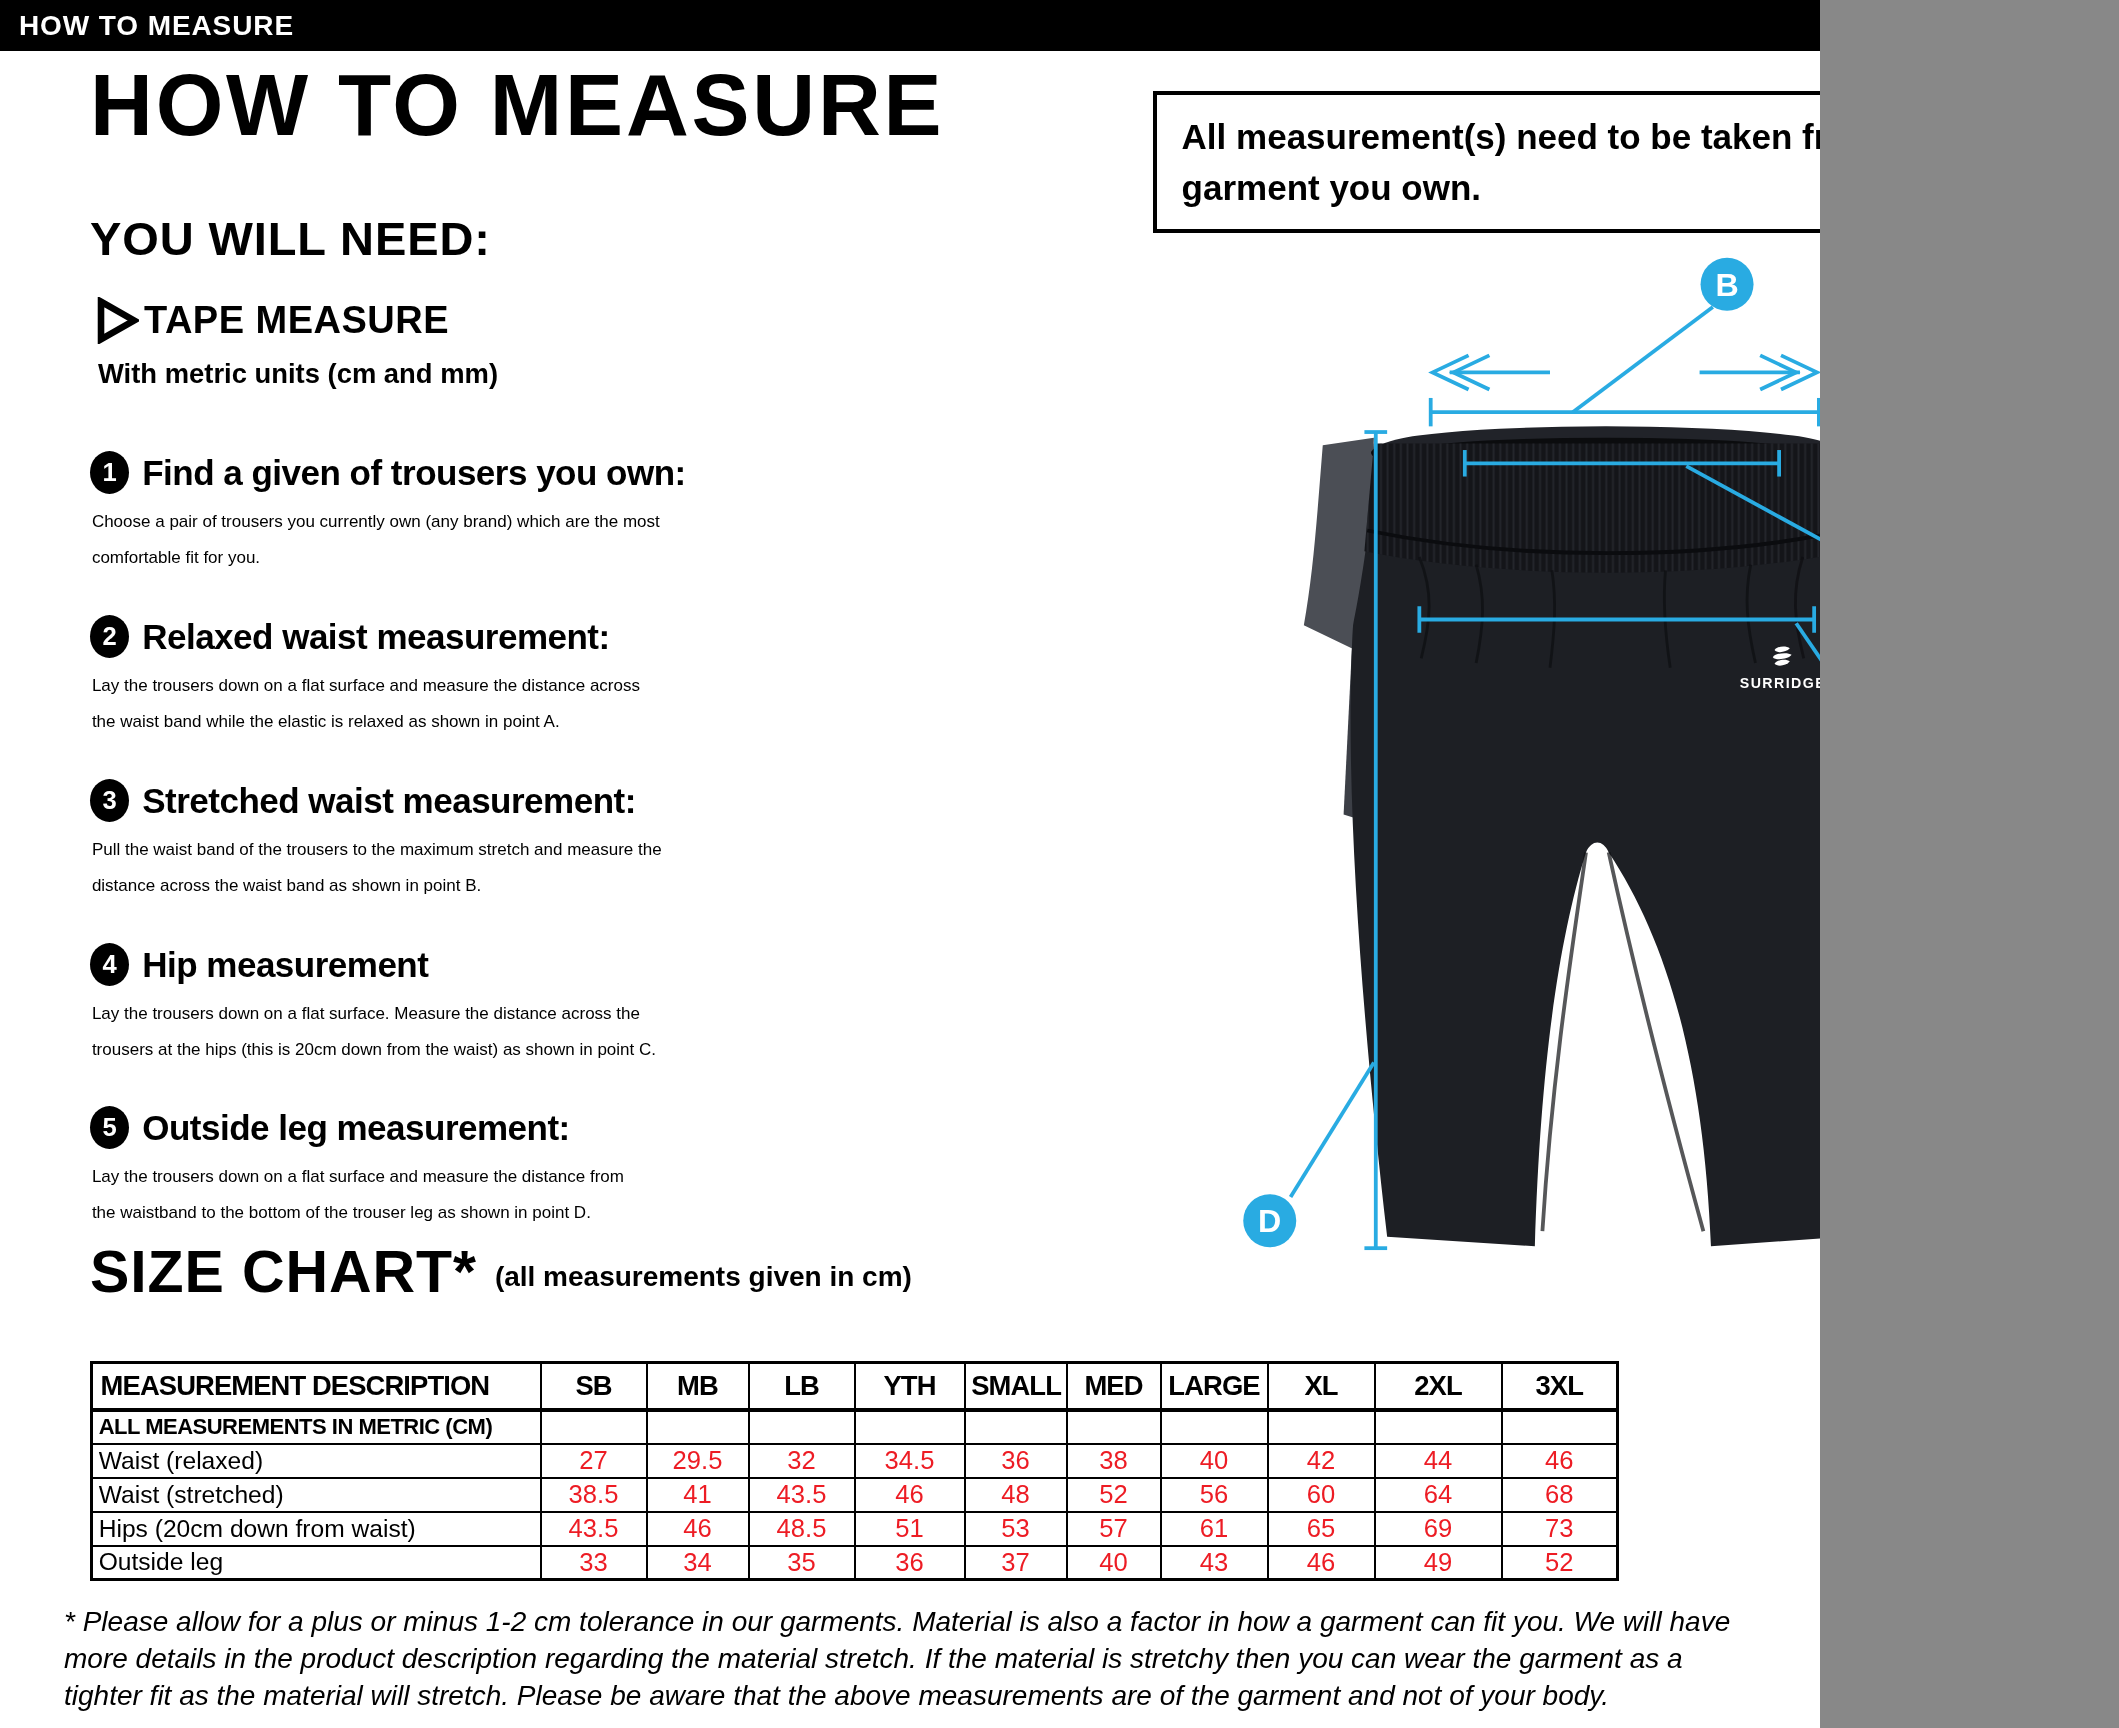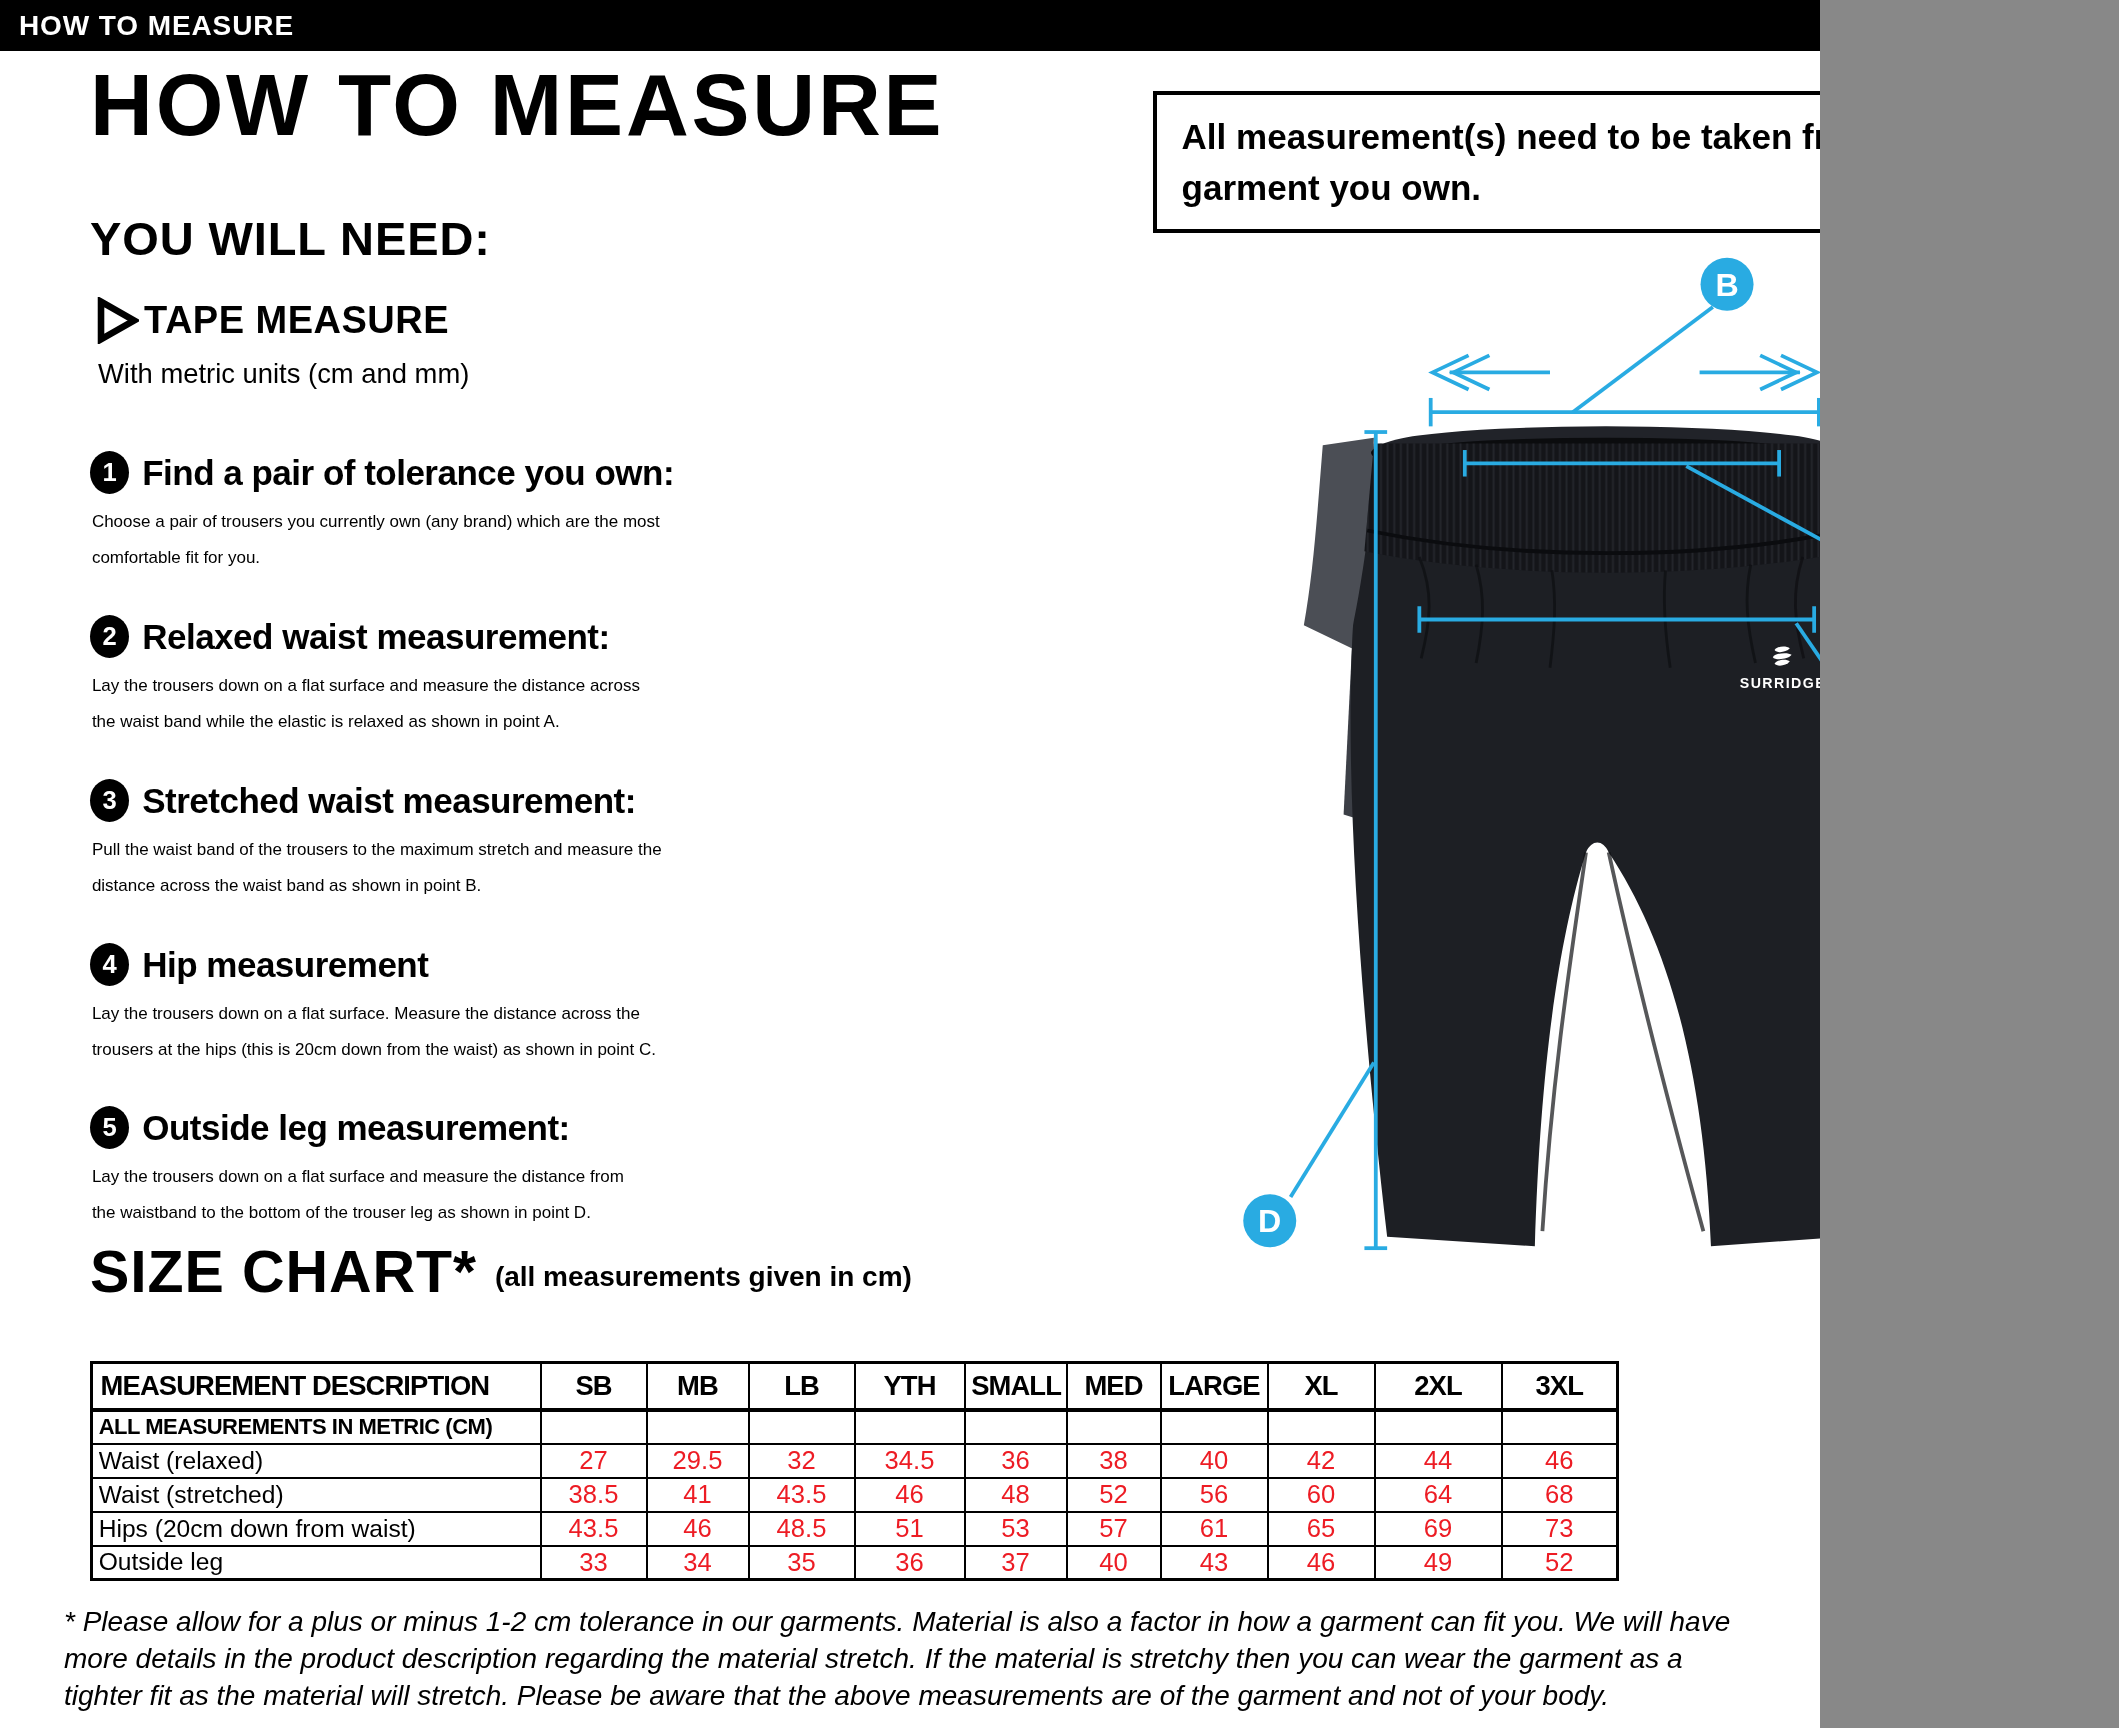--- a/index.html
+++ b/index.html
@@ -18,21 +18,21 @@
   .h2{position:absolute;left:90px;top:193px;font-size:47px;font-weight:bold;letter-spacing:0.9px;margin-top:18px;}
 
   
   .callout{position:absolute;left:1153px;top:91px;width:901px;height:142px;
         border:4.7px solid #000;box-sizing:border-box;padding:17px 24.6px;
         font-size:35px;font-weight:bold;line-height:1.45;white-space:pre-line;}
 
   
   .tape-row{position:absolute;left:95px;top:297px;display:flex;align-items:center;gap:5px;}
   .tape-label{font-size:38px;font-weight:bold;letter-spacing:0.5px;}
-  .tape-note{position:absolute;left:98px;top:358px;font-size:27.4px;font-weight:normal;}
+  .tape-note{position:absolute;left:98px;top:358px;font-size:27.4px;font-weight:bold;}
 
   
   .step{position:absolute;left:90px;width:1022px;}
   .step-head{display:flex;align-items:center;gap:13.2px;}
   .step-badge{width:39px;height:43px;border-radius:50%;background:#000;color:#fff;
         display:flex;align-items:center;justify-content:center;
         font-size:25.6px;font-weight:bold;flex:0 0 auto;}
   .step-title{font-size:35px;font-weight:bold;letter-spacing:-0.5px;}
   .step-body{margin:9.5px 0 0 1.9px;font-size:17px;font-weight:normal;line-height:36px;white-space:pre-line;}
 
@@ -88,21 +88,21 @@
     <svg width="44" height="47" viewBox="0 0 46 50">
       <polygon points="6,5 41,25 6,45" fill="none" stroke="#000" stroke-width="7" stroke-linejoin="miter"></polygon>
     </svg>
     <span class="tape-label">TAPE MEASURE</span>
   </div>
   <div class="tape-note">With metric units (cm and mm)</div>
 
   <div class="step" style="top:451px">
     <div class="step-head">
       <span class="step-badge">1</span>
-      <span class="step-title">Find a pair of tolerance you own:</span>
+      <span class="step-title">Find a given of trousers you own:</span>
     </div>
     <div class="step-body">Choose a pair of trousers you currently own (any brand) which are the most
 comfortable fit for you.</div>
   </div>
 
   <div class="step" style="top:615px">
     <div class="step-head">
       <span class="step-badge">2</span>
       <span class="step-title">Relaxed waist measurement:</span>
     </div>

